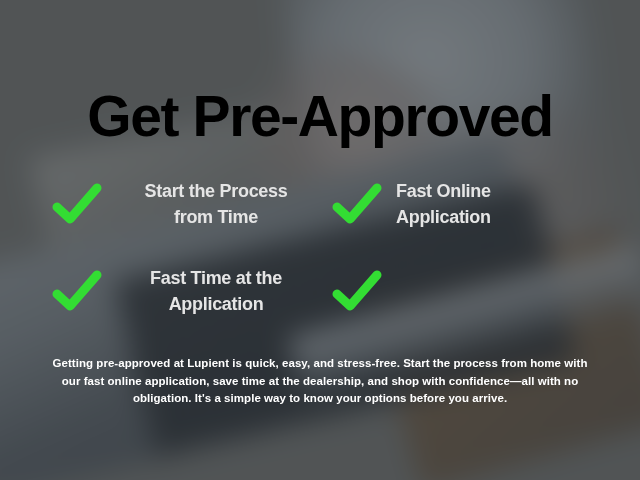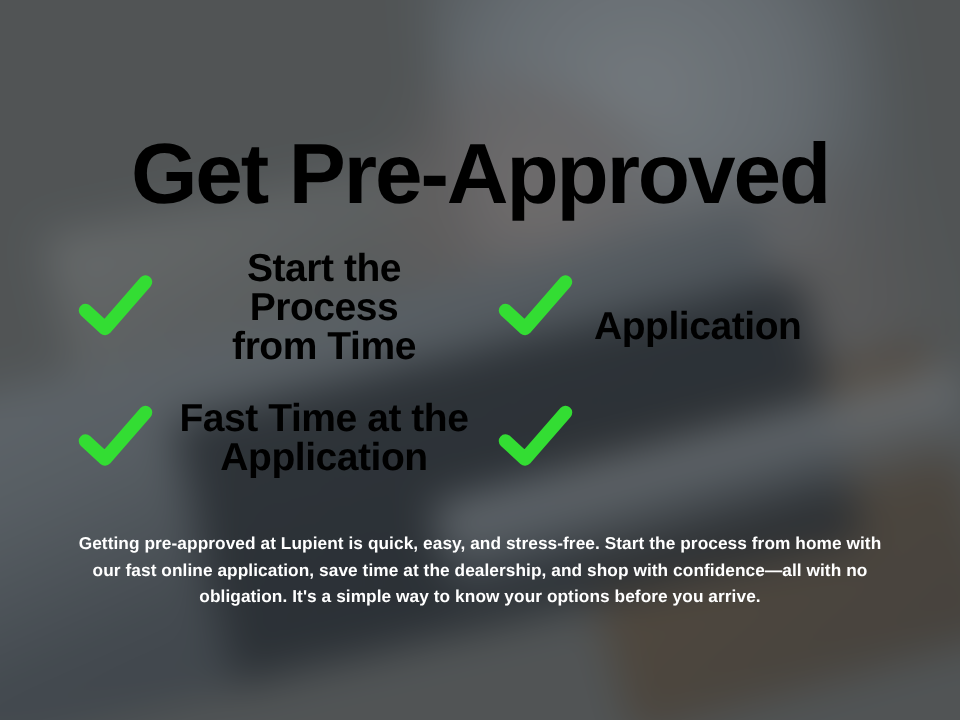--- a/index.html
+++ b/index.html
@@ -144,22 +144,22 @@
 
   .check {
     flex: 0 0 auto;
     width: 50px;
     height: 46px;
     margin-right: 14px;
   }
   .check svg { display: block; width: 100%; height: 100%; }
 
   .feature-text {
-    color: #000000;
-    font-size: 26px;
+    color: #e5e5e5;
+    font-size: 18px;
     font-weight: bold;
     line-height: 26px;
     letter-spacing: -0.3px;
   }
   .ft-center { text-align: center; width: 200px; }
   .ft-left   { text-align: left; }
 
   .row-1 { height: 88px; }
   .row-2 { height: 86px; }
 
@@ -216,21 +216,21 @@
           </span>
         </div>
 
         <div class="feature-cell cell-right">
           <span class="check">
             <svg viewBox="0 0 50 46" xmlns="http://www.w3.org/2000/svg">
               <path d="M5 26 L18 38 L45 7" fill="none" stroke="#33dd33" stroke-width="9" stroke-linecap="round" stroke-linejoin="round"></path>
             </svg>
           </span>
           <span class="feature-text ft-left">
-            <br>
+            <span>Fast Online</span><br>
             <span>Application</span>
           </span>
         </div>
 
       </div>
 
       <div class="feature-row row-2">
 
         <div class="feature-cell cell-left">
           <span class="check">

